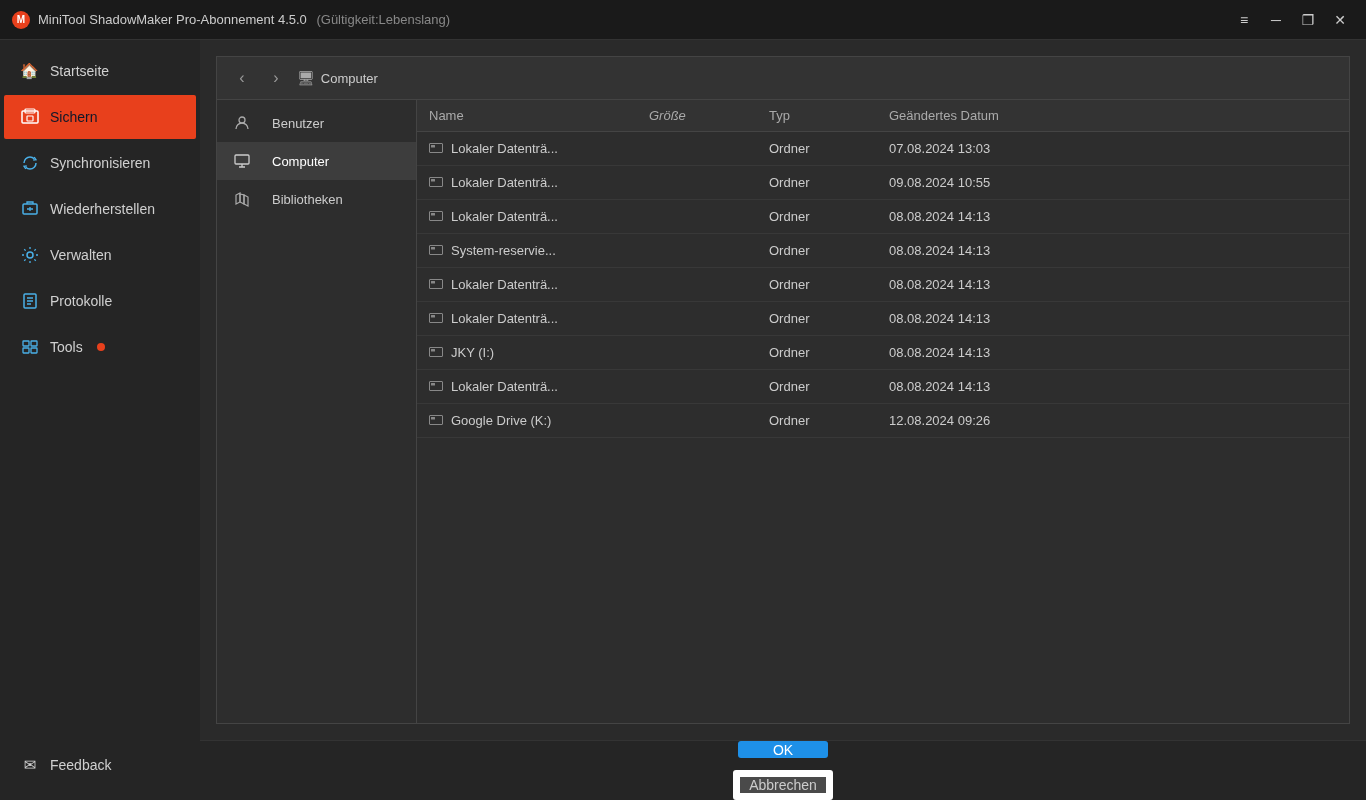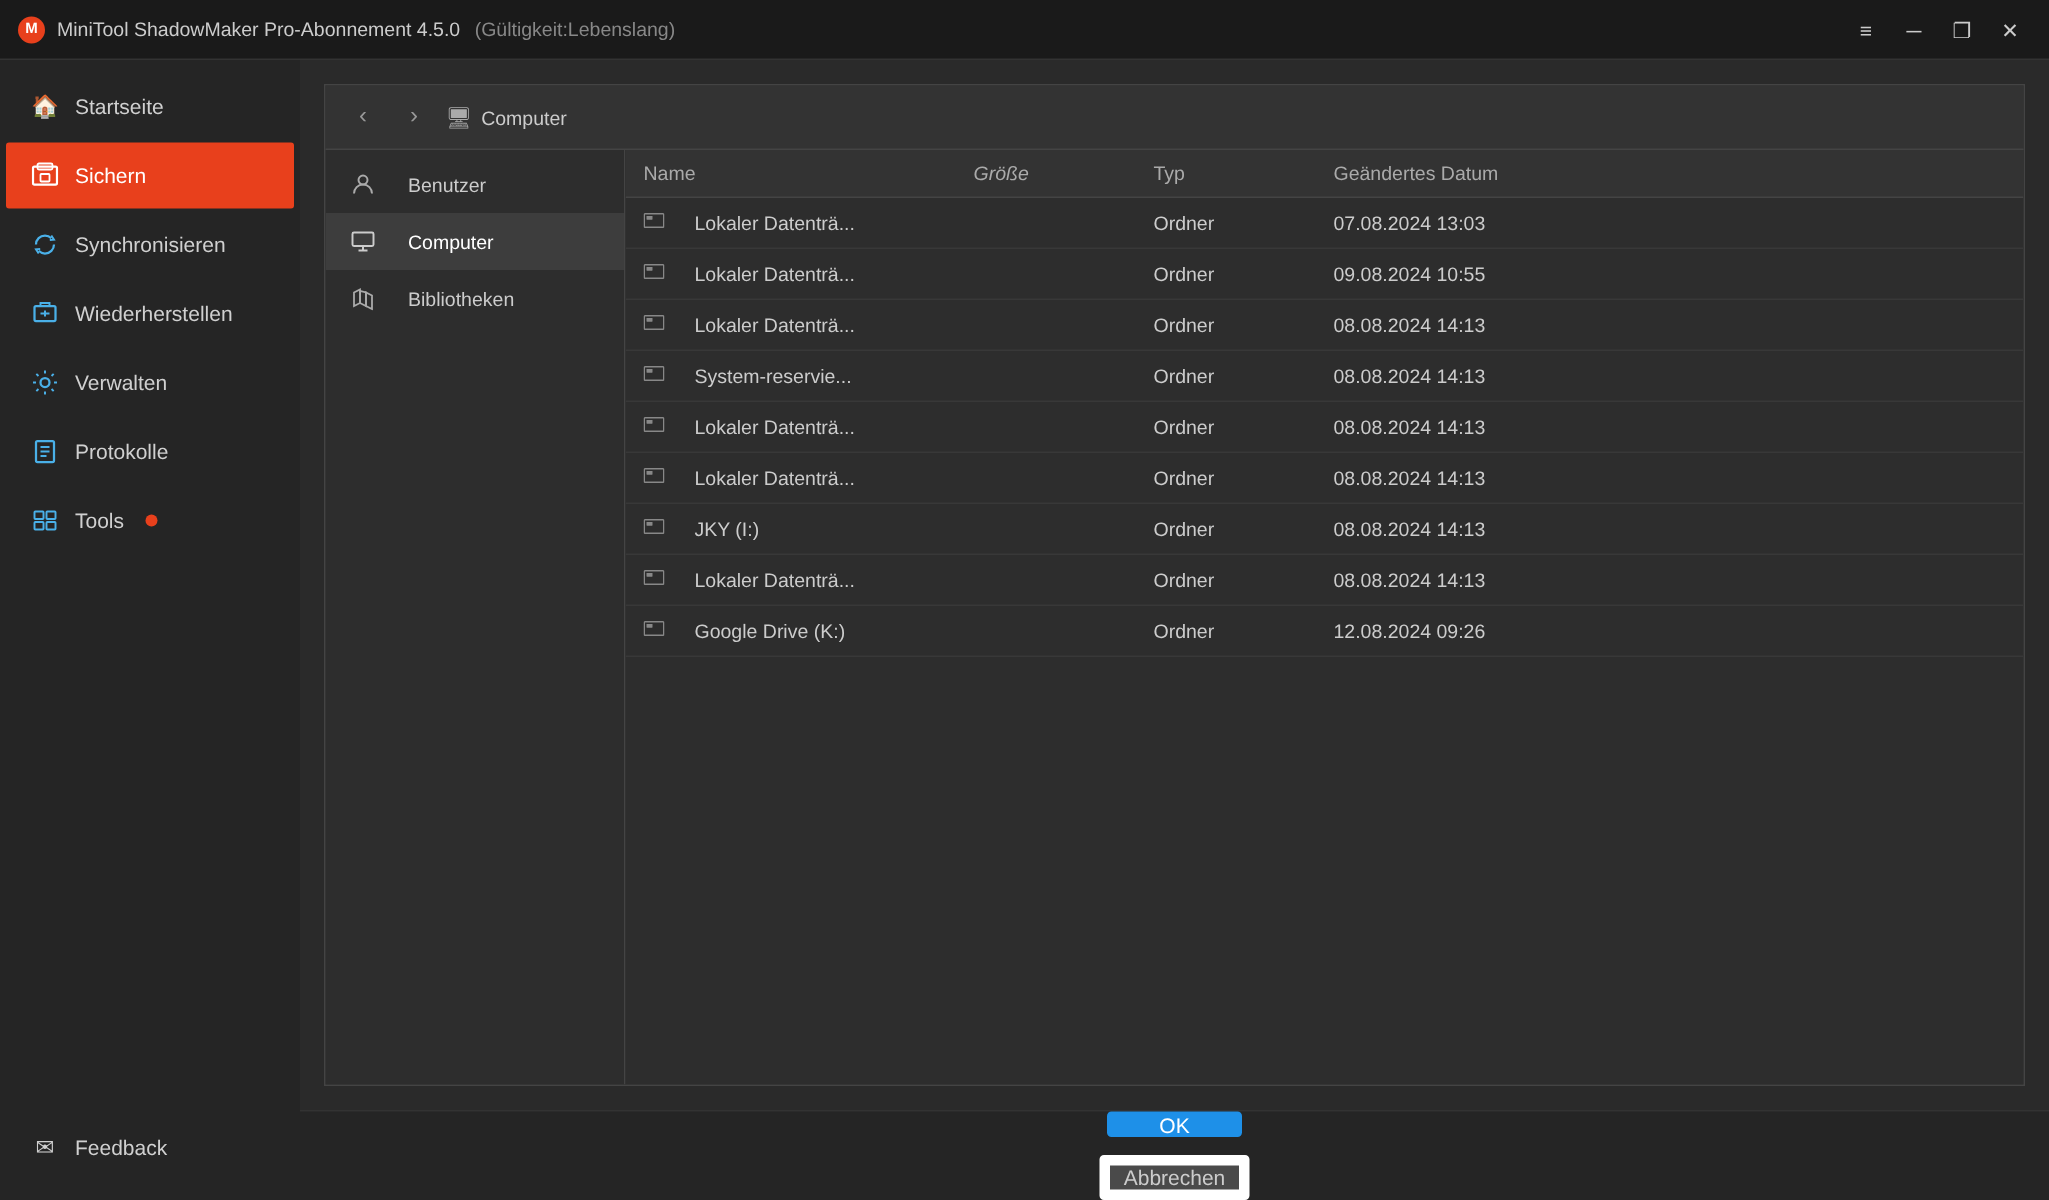--- a/index.html
+++ b/index.html
@@ -80,21 +80,21 @@
       gap: 10px;
       padding: 12px 16px;
       cursor: pointer;
       font-size: 14px;
       color: #d0d0d0;
       border-radius: 2px;
       margin: 1px 4px;
     }
     .sidebar-item.active {
       background: #e8401c;
-      color: #ffffff;
+      color: #0f172a;
     }
     .sidebar-item .icon {
       width: 20px;
       height: 20px;
       display: flex;
       align-items: center;
       justify-content: center;
       font-size: 15px;
       flex-shrink: 0;
     }
@@ -217,21 +217,21 @@
       align-items: center;
       padding: 9px 12px;
       border-bottom: 1px solid #383838;
       cursor: pointer;
       font-size: 13px;
       color: #ccc;
     }
     .file-row .col-name {
       display: flex;
       align-items: center;
-      gap: 20px;
+      gap: 8px;
       flex: 0 0 220px;
     }
     .drive-icon {
       font-size: 11px;
       color: #888;
       flex-shrink: 0;
     }
     .file-name-text {
       white-space: nowrap;
       overflow: hidden;

